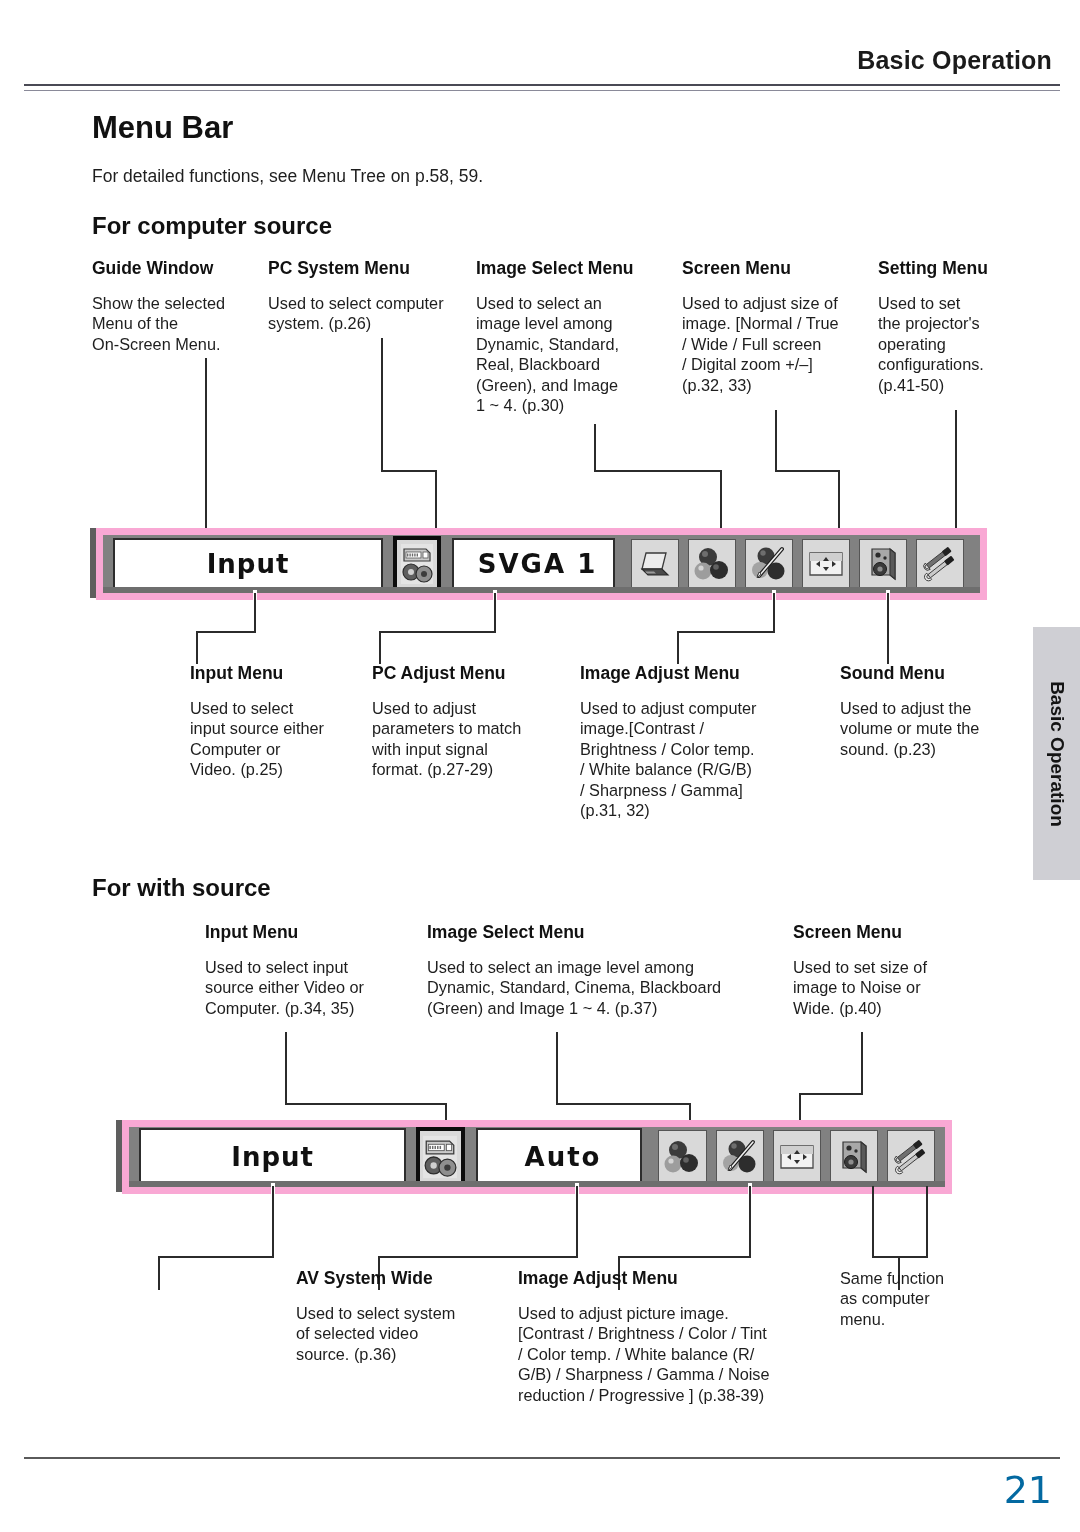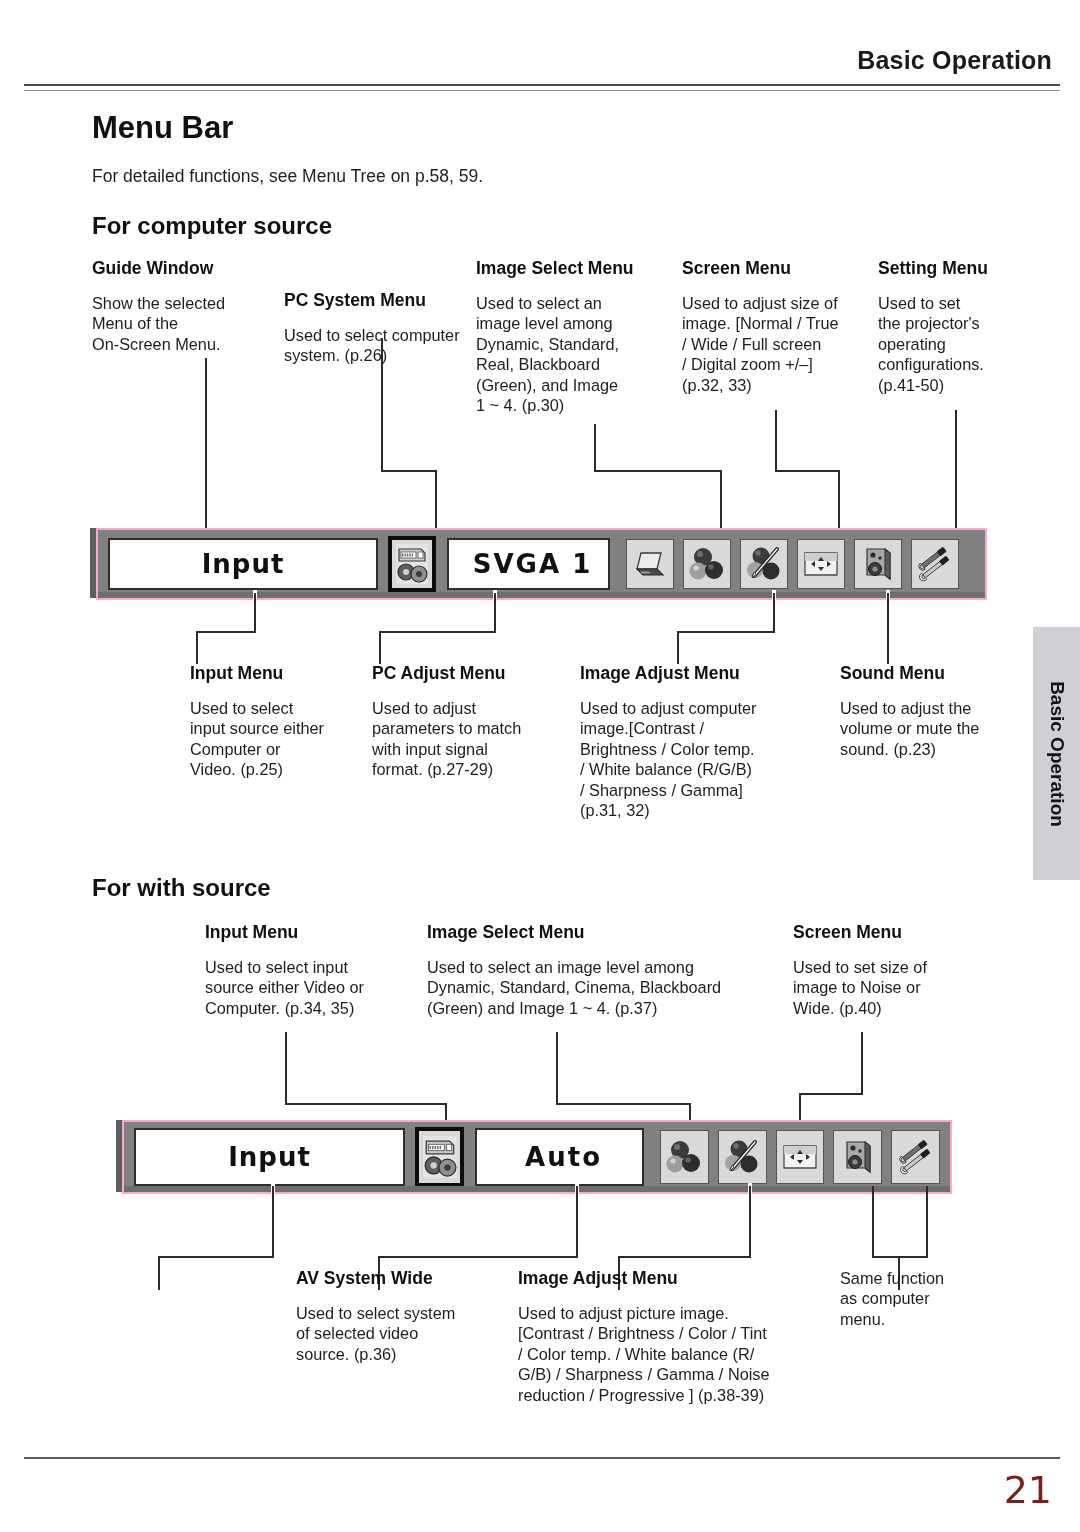--- a/index.html
+++ b/index.html
@@ -49,21 +49,21 @@
   }
   .col .body{
     font-size:16.3px; line-height:20.4px; color:#1e1e1e;
     white-space:pre-line;
   }
 
   
   .menubar{
     position:absolute;
     background:#818181;
-    border:2px solid #f9a8d4;
+    border:7px solid #f9a8d4;
     box-sizing:border-box;
     display:flex; align-items:center;
     padding:0 10px;
   }
   .menubar::after{
     content:""; position:absolute; left:0; right:0; bottom:0; height:6px;
     background:#6e6e6e;
   }
   .mb-shadow{
     position:absolute; background:#5e5e5e;
@@ -117,21 +117,21 @@
     font-size:19px; font-weight:bold; color:#141414;
   }
 
   
   .ftr-rule{
     position:absolute; left:24px; right:20px; top:1457px;
     height:0; border-top:2px solid #5a5a5a;
   }
   .pageno{
     position:absolute; right:28px; top:1468px;
-    font-size:38px; color:#7f1d1d;
+    font-size:38px; color:#0369a1;
     font-family:"DejaVu Sans", sans-serif;
   }
 </style>
 </head>
 <body>
 
 <div class="page">
 
   <div class="hdr-title">Basic Operation</div>
   <div class="hdr-rule"></div>
@@ -140,21 +140,21 @@
   <div class="intro">For detailed functions, see Menu Tree on p.58, 59.</div>
   <div class="h2" id="h2-computer">For computer source</div>
   <div class="h2" id="h2-video">For with source</div>
 
   <div class="col" style="left:92px;top:258px;width:168px;">
     <div class="ttl">Guide Window</div>
     <div class="body">Show the selected
 Menu of the
 On-Screen Menu.</div>
   </div>
-  <div class="col" style="left:284px;top:258px;width:202px;margin-top:32px;">
+  <div class="col" style="left:268px;top:258px;width:202px;">
     <div class="ttl">PC System Menu</div>
     <div class="body">Used to select computer
 system. (p.26)</div>
   </div>
   <div class="col" style="left:476px;top:258px;width:196px;">
     <div class="ttl">Image Select Menu</div>
     <div class="body">Used to select an
 image level among
 Dynamic, Standard,
 Real, Blackboard

